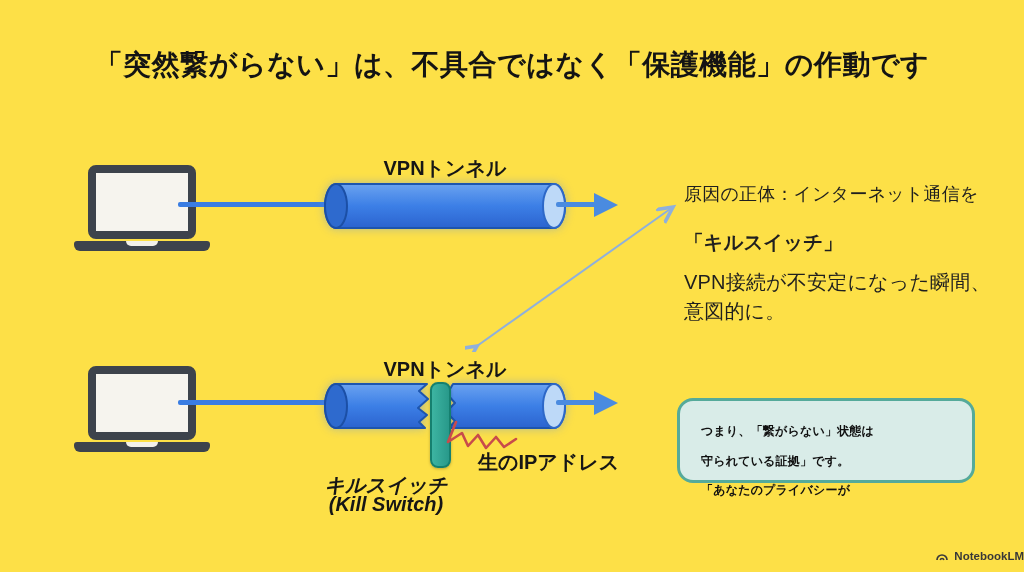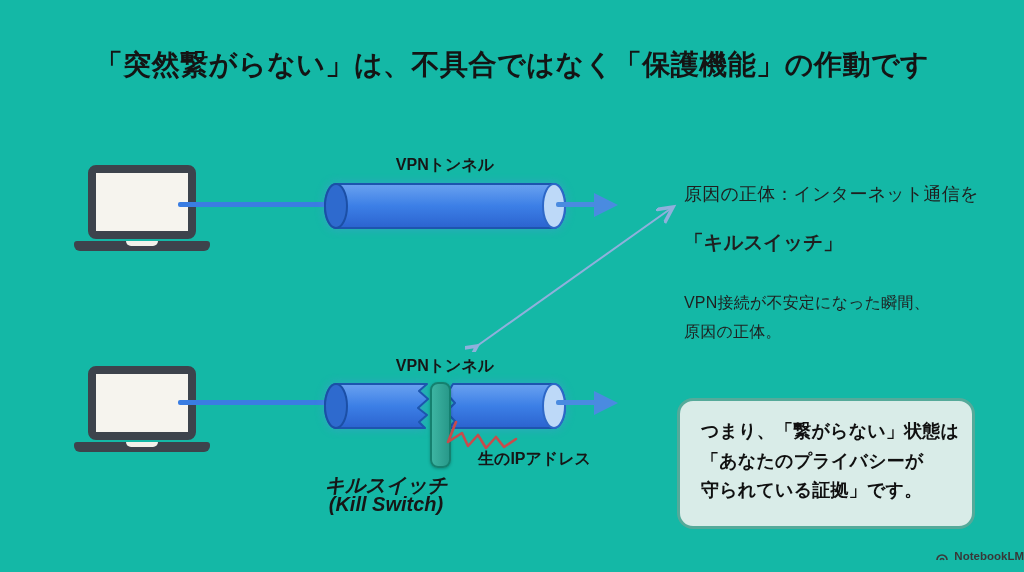--- a/index.html
+++ b/index.html
@@ -1,19 +1,19 @@
 <!DOCTYPE html>
 <html><head>
 <meta charset="utf-8">
 <style>
   * { margin:0; padding:0; box-sizing:border-box; }
   html,body { background:#000; }
   .stage {
     position:relative; width:1024px; height:572px;
-    background:#14b8a6;
+    background:#fde047;
     font-family:"Liberation Sans","DejaVu Sans",sans-serif;
     overflow:hidden;
   }
   .title {
     position:absolute; top:46px; left:0; right:0;
     text-align:center; font-size:28px; font-weight:700; color:#141414;
     letter-spacing:.5px;
   }
   
   .laptop { position:absolute; width:136px; }
@@ -32,39 +32,39 @@
   
   .comm-line { position:absolute; height:5px; background:#3a7de2; border-radius:2px; }
   .arrow-line { position:absolute; height:5px; background:#4a8be0; border-radius:2px; }
   .arrow-head {
     position:absolute; width:0; height:0;
     border-left:24px solid #4a8be0;
     border-top:12px solid transparent; border-bottom:12px solid transparent;
   }
   .tunnel-svg { position:absolute; width:244px; height:50px;
     filter:drop-shadow(0 0 5px rgba(90,140,230,.45)); }
-  .lbl { position:absolute; font-weight:700; color:#161616; font-size:16px; white-space:nowrap; }
+  .lbl { position:absolute; font-weight:700; color:#161616; font-size:20px; white-space:nowrap; }
   .lbl.center { text-align:center; white-space:normal; }
   .kill-switch-bar {
     position:absolute; left:430px; top:382px; width:21px; height:86px;
     background:linear-gradient(90deg,#3db4a2,#28998a);
     border:2px solid #15806f; border-radius:8px; z-index:3;
     box-shadow:0 1px 3px rgba(0,0,0,.25);
   }
   
   .explain { position:absolute; left:684px; top:182px; width:336px; color:#1f1f1f; }
   .cause-line { font-size:18px; font-weight:500; letter-spacing:.2px; }
   .cause-term { font-size:19.5px; font-weight:700; margin-top:23px; }
-  .explain-body { margin-top:32px; font-size:16px; line-height:29px; letter-spacing:.2px; }
+  .explain-body { margin-top:12px; font-size:20px; line-height:29px; letter-spacing:.2px; }
   
   .conclusion {
-    position:absolute; left:677px; top:398px; width:298px; height:131px;
+    position:absolute; left:677px; top:398px; width:298px; height:85px;
     background:#d9ece8; border:3px solid #55aa9a; border-radius:16px;
     padding:16px 0 4px 21px;
-    font-size:18px; font-weight:700; color:#101010; line-height:29.5px;
+    font-size:12px; font-weight:700; color:#101010; line-height:29.5px;
     letter-spacing:.2px;
   }
   
   .watermark {
     position:absolute; right:0; top:550px;
     display:flex; align-items:center; gap:5px;
     color:#383838; font-size:11.5px; font-weight:600;
   }
 </style>
 </head>
@@ -106,21 +106,21 @@
       </marker>
     </defs>
     <line x1="12" y1="146" x2="208" y2="7" stroke="#8fb0dc" stroke-width="2" marker-start="url(#ah)" marker-end="url(#ah)"></line>
   </svg>
 
   <div class="explain">
     <div class="cause-line">原因の正体：インターネット通信を</div>
     <div class="cause-term">「キルスイッチ」</div>
     <div class="explain-body">
       <div>VPN接続が不安定になった瞬間、</div>
-      <div>原因の正体。</div>
+      <div>意図的に。</div>
     </div>
   </div>
 
   <div class="laptop" style="left:74px; top:366px;">
     <div class="screen"></div>
     <div class="base"></div>
   </div>
 
   <div class="comm-line" style="left:178px; top:400px; width:152px;"></div>
 
@@ -151,22 +151,22 @@
   <div class="arrow-line" style="left:556px; top:400px; width:40px;"></div>
   <div class="arrow-head" style="left:594px; top:391px;"></div>
 
   <div class="lbl center" style="left:286px; top:476px; width:200px; line-height:19px; font-size:20px;font-style:italic;">
     <div>キルスイッチ</div>
     <div>(Kill Switch)</div>
   </div>
 
   <div class="conclusion">
     <div>つまり、「繋がらない」状態は</div>
+    <div>守られている証拠」です。</div>
     <div>「あなたのプライバシーが</div>
-    <div>守られている証拠」です。</div>
   </div>
 
   <div class="watermark">
     <svg width="14" height="12" viewBox="0 0 14 12">
       <path d="M2,10 A5,5 0 0 1 12,10" fill="none" stroke="#3a3a3a" stroke-width="1.7"></path>
       <path d="M5.2,10 A1.9,1.9 0 0 1 8.9,10" fill="none" stroke="#3a3a3a" stroke-width="1.6"></path>
     </svg>
     <span>NotebookLM</span>
   </div>
 

